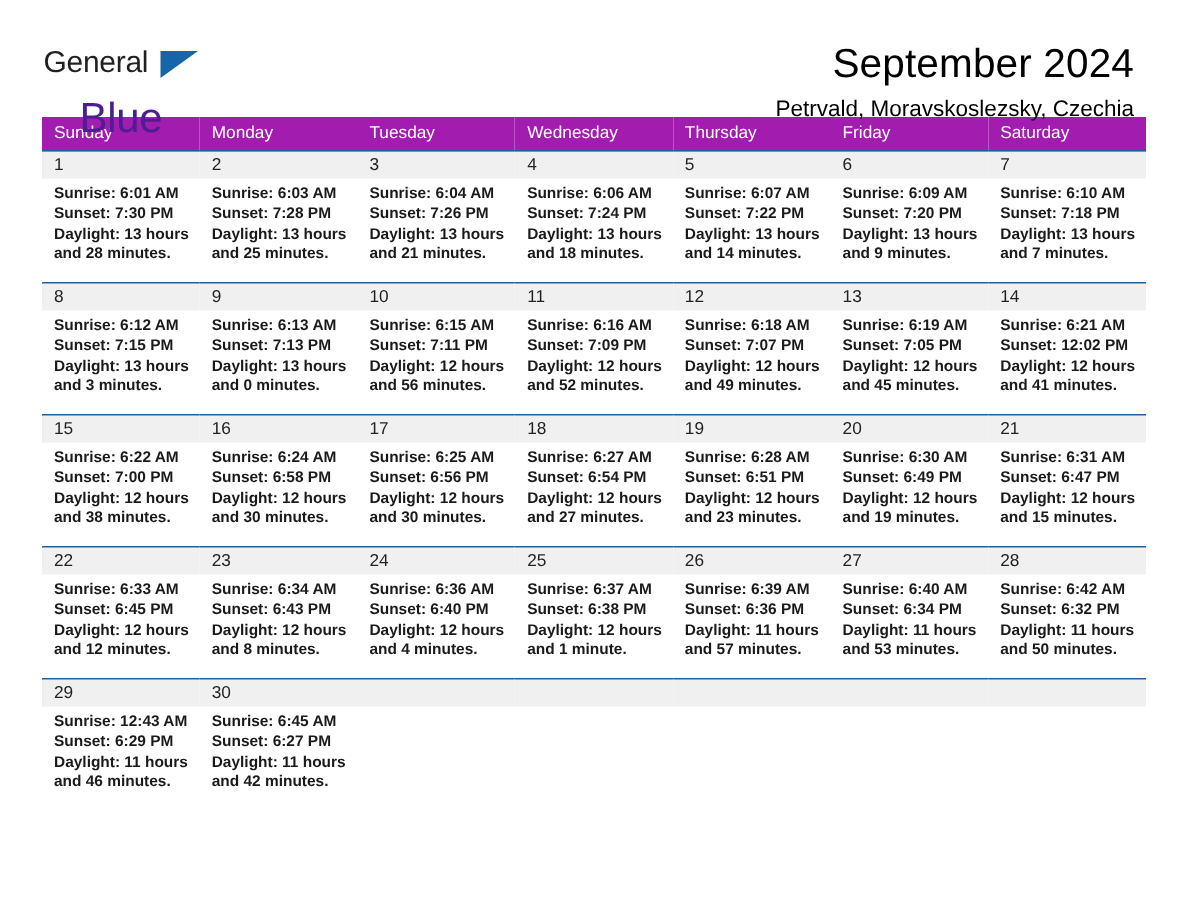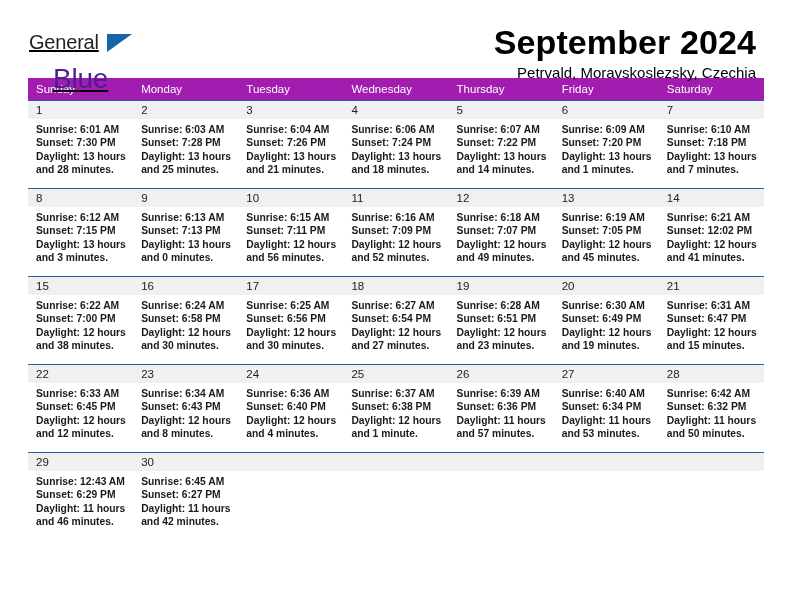--- a/index.html
+++ b/index.html
@@ -25,21 +25,20 @@
     justify-content: space-between;
     padding: 26px 36px 0 29px;
     height: 78px;
   }
 
   .brand {
     display: block;
     width: 112px;
     position: relative;
     padding-top: 6px;
-    text-decoration: underline;
   }
   .brand-line1 {
     font-size: 20px;
     color: #231f20;
     letter-spacing: -0.2px;
     line-height: 21px;
     display: block;
   }
   .brand-line2 {
     font-size: 28px;
@@ -58,22 +57,22 @@
     height: 0;
     border-left: 25px solid #1565a8;
     border-bottom: 18px solid transparent;
   }
 
   .title-block {
     text-align: right;
     padding-top: 0;
   }
   .cal-title {
-    font-size: 34px;
-    font-weight: bold;
+    font-size: 27px;
+    font-weight: normal;
     color: #000;
     line-height: 32px;
     letter-spacing: 0.1px;
     display: block;
   }
   .cal-subtitle {
     font-size: 15px;
     color: #000;
     line-height: 20px;
     display: block;
@@ -224,21 +223,21 @@
               </div>
             </div>
           </td>
           <td class="">
             <div class="cell-inner">
               <div class="daynum-band">6</div>
               <div class="cell-body">
                 <span class="line">Sunrise: 6:09 AM</span>
                 <span class="line">Sunset: 7:20 PM</span>
                 <span class="line">Daylight: 13 hours</span>
-                <span class="line">and 1 minutes.</span>
+                <span class="line">and 9 minutes.</span>
               </div>
             </div>
           </td>
           <td class="">
             <div class="cell-inner">
               <div class="daynum-band">7</div>
               <div class="cell-body">
                 <span class="line">Sunrise: 6:10 AM</span>
                 <span class="line">Sunset: 7:18 PM</span>
                 <span class="line">Daylight: 13 hours</span>

